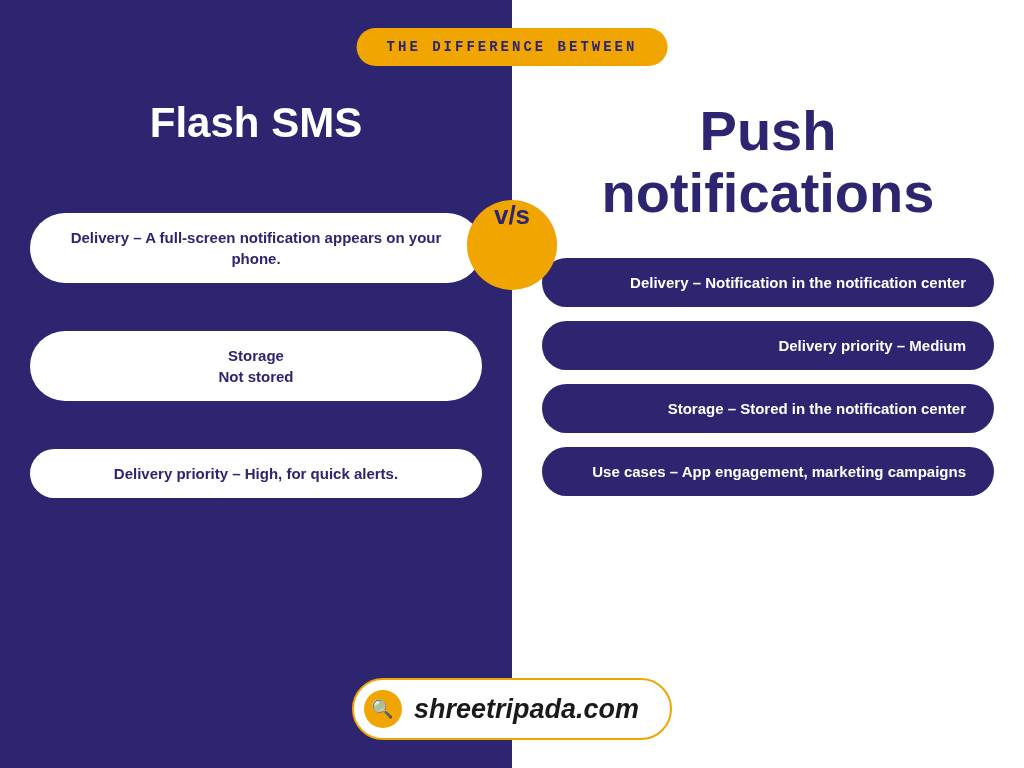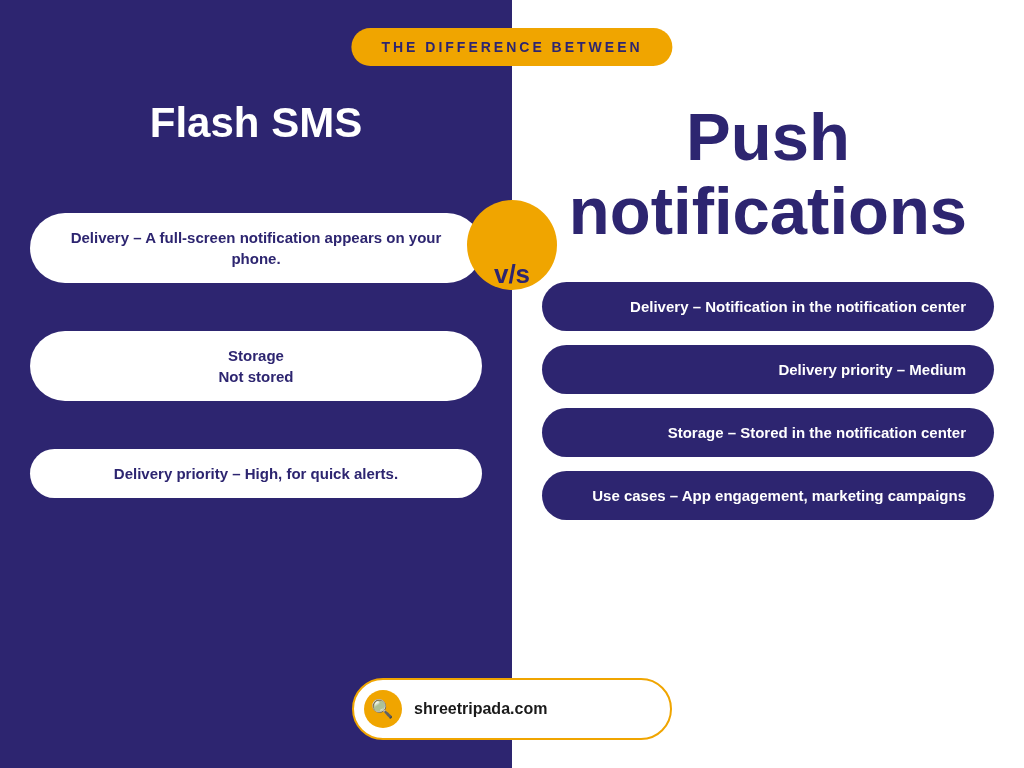--- a/index.html
+++ b/index.html
@@ -49,20 +49,21 @@
     .top-banner {
       position: absolute;
       top: 28px;
       left: 50%;
       transform: translateX(-50%);
       background-color: #f0a500;
       border-radius: 30px;
       padding: 10px 30px;
       z-index: 10;
       white-space: nowrap;
+      font-family: Liberation Mono, monospace;
     }
 
     .top-banner-text {
       color: #2d2570;
       font-size: 14px;
       font-weight: 900;
       letter-spacing: 3px;
       text-transform: uppercase;
     }
 
@@ -70,21 +71,21 @@
     .vs-circle {
       position: absolute;
       left: 50%;
       top: 200px;
       transform: translateX(-50%);
       width: 90px;
       height: 90px;
       background-color: #f0a500;
       border-radius: 50%;
       display: flex;
-      align-items: flex-end;
+      align-items: flex-start;
       justify-content: center;
       z-index: 10;
     }
 
     .vs-text {
       color: #2d2570;
       font-size: 26px;
       font-weight: 900;
     }
 
@@ -93,21 +94,21 @@
       color: #ffffff;
       font-size: 42px;
       font-weight: 900;
       text-align: center;
       margin-bottom: 35px;
       line-height: 1.1;
     }
 
     .right-title {
       color: #2d2570;
-      font-size: 67px;
+      font-size: 56px;
       font-weight: 900;
       text-align: center;
       margin-bottom: 35px;
       line-height: 1.1;
     }
 
     
     .left-card {
       background-color: #ffffff;
       border-radius: 50px;
@@ -169,22 +170,23 @@
       flex-shrink: 0;
     }
 
     .search-icon-symbol {
       color: #ffffff;
       font-size: 18px;
     }
 
     .bottom-bar-text {
       color: #1a1a1a;
-      font-size: 16px;
+      font-size: 27px;
       font-weight: 800;
+      font-style: italic;
     }
   </style>
 </head>
 <body>
 
 <div class="main-container">
 
   <div class="top-banner">
     <span class="top-banner-text">THE DIFFERENCE BETWEEN</span>
   </div>

